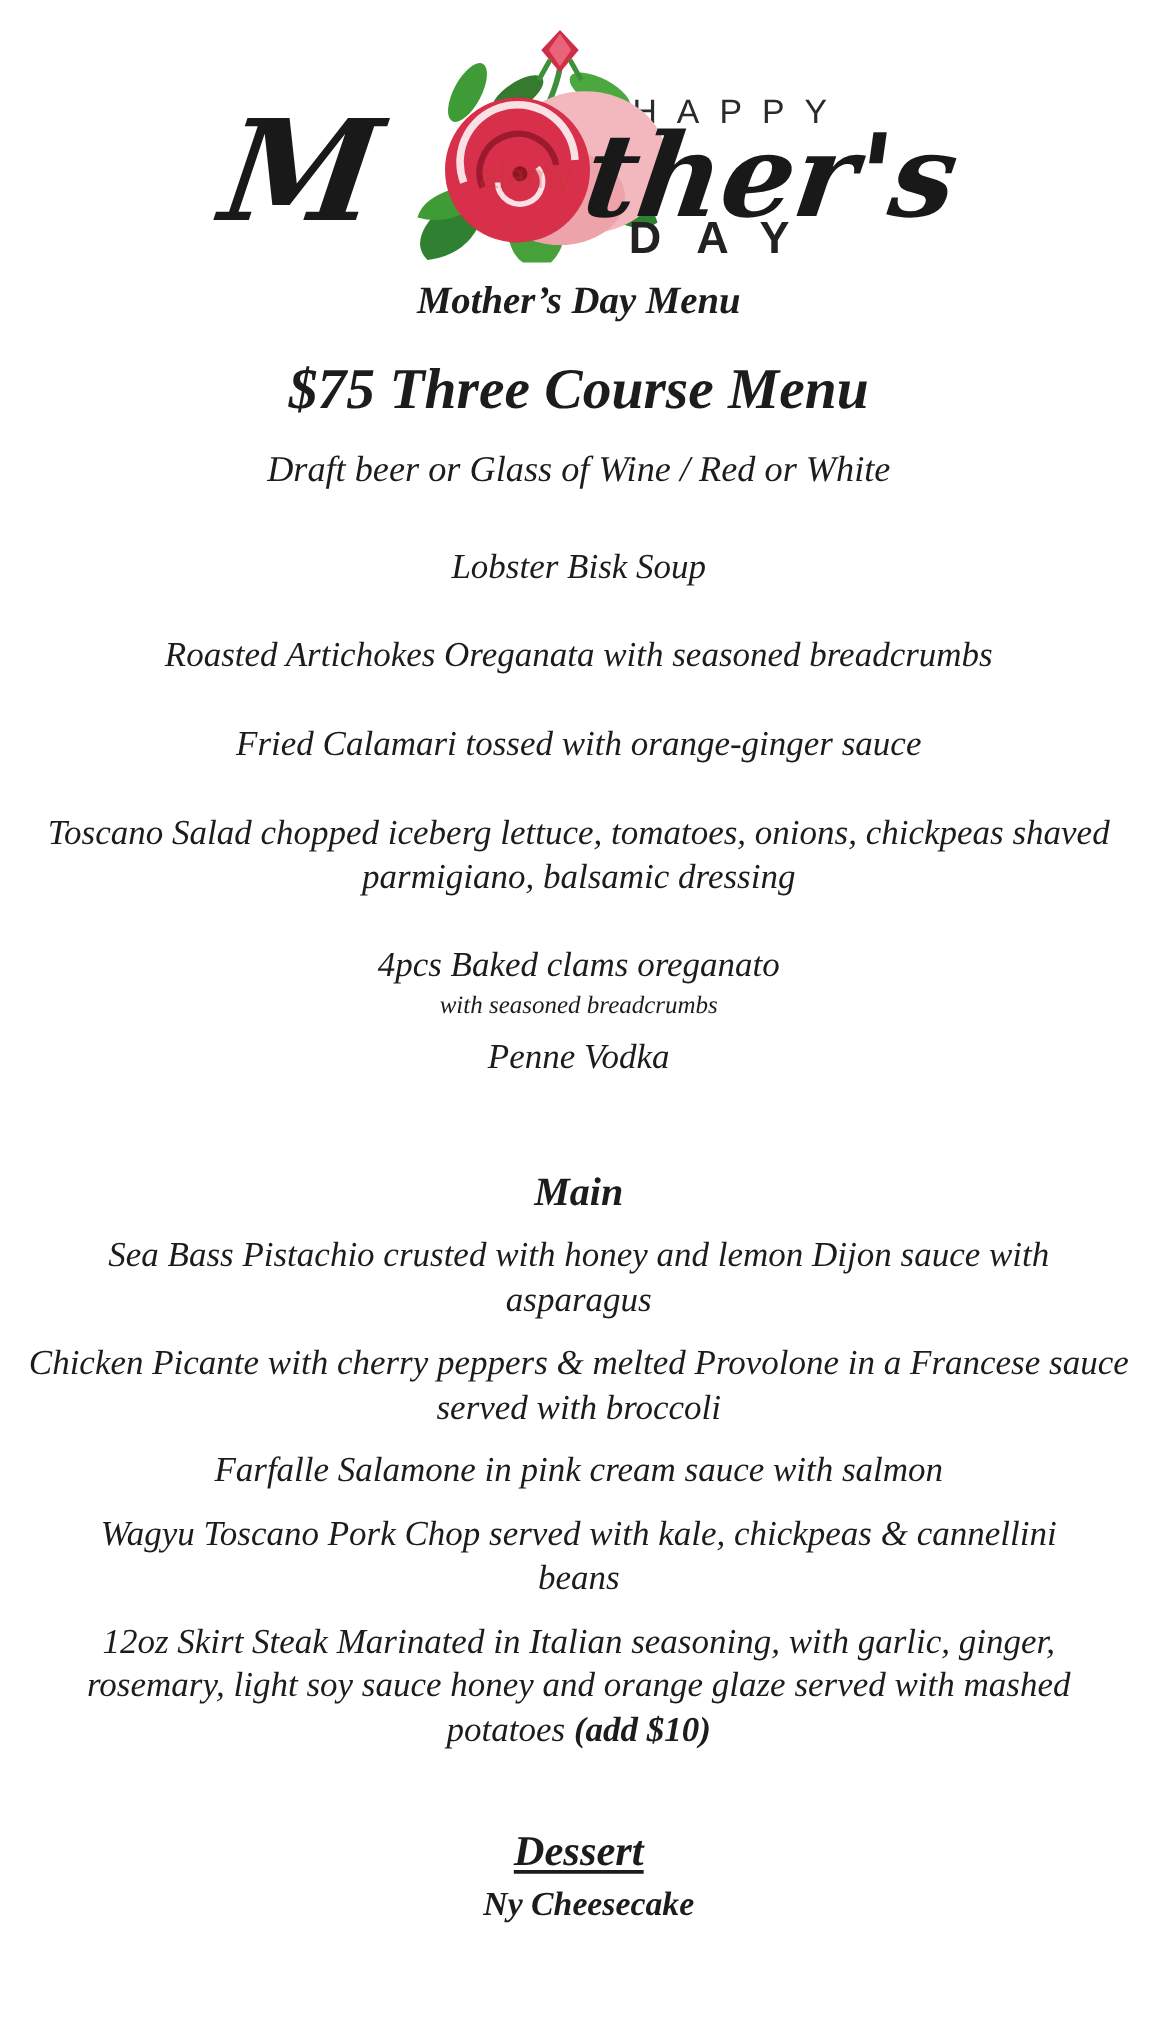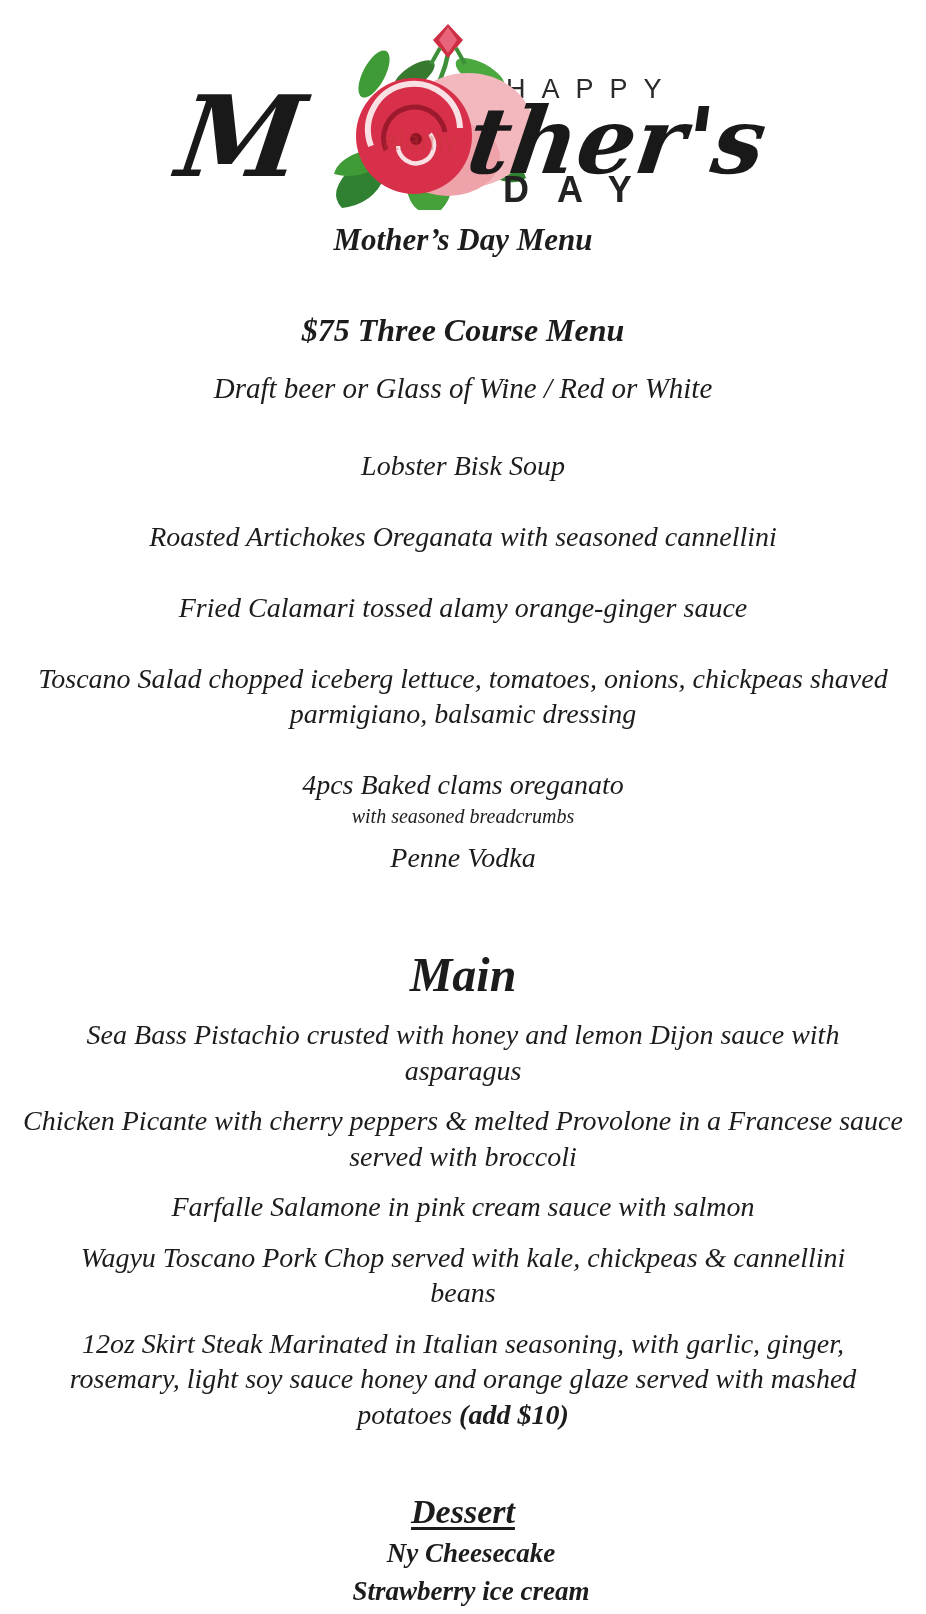--- a/index.html
+++ b/index.html
@@ -25,22 +25,22 @@
       margin: 18px auto 0;
       position: relative;
     }
     .menu-title {
       margin-top: 12px;
       font-size: 31px;
       font-weight: bold;
       font-style: italic;
     }
     .course-title {
-      margin-top: 54px;
-      font-size: 32px;
+      margin-top: 26px;
+      font-size: 46px;
       font-weight: bold;
       font-style: italic;
     }
     .course-sub {
       margin-top: 23px;
       font-size: 29px;
       font-style: italic;
     }
     .item {
       font-size: 28px;
@@ -55,21 +55,21 @@
     .item-note {
       font-size: 20px;
       font-style: italic;
       margin-top: 3px;
     }
     .item.penne {
       margin-top: 13px;
     }
     .main-title {
       margin-top: 72px;
-      font-size: 48px;
+      font-size: 32px;
       font-weight: bold;
       font-style: italic;
     }
     .main-item {
       font-size: 28px;
       font-style: italic;
       line-height: 1.27;
       margin: 15px auto 0;
       max-width: 880px;
     }
@@ -148,32 +148,31 @@
       <text x="375" y="184" font-family="Liberation Sans, sans-serif" font-size="36" font-weight="bold" letter-spacing="28" fill="#222222">DAY</text>
     </svg>
   </div>
 
   <div class="menu-title">Mother’s Day Menu</div>
 
   <div class="course-title">$75 Three Course Menu</div>
   <div class="course-sub">Draft beer or Glass of Wine / Red or White</div>
 
   <div class="item first">Lobster Bisk Soup</div>
-  <div class="item">Roasted Artichokes Oreganata with seasoned cannellini</div>
-  <div class="item">Fried Calamari tossed alamy orange-ginger sauce</div>
+  <div class="item">Roasted Artichokes Oreganata with seasoned breadcrumbs</div>
+  <div class="item">Fried Calamari tossed with orange-ginger sauce</div>
   <div class="item">Toscano Salad chopped iceberg lettuce, tomatoes, onions, chickpeas shaved parmigiano, balsamic dressing</div>
   <div class="item">4pcs Baked clams oreganato</div>
   <div class="item-note">with seasoned breadcrumbs</div>
   <div class="item penne">Penne Vodka</div>
 
   <div class="main-title">Main</div>
 
   <div class="main-item w800">Sea Bass Pistachio crusted with honey and lemon Dijon sauce with asparagus</div>
   <div class="main-item">Chicken Picante with cherry peppers &amp; melted Provolone in a Francese sauce served with broccoli</div>
   <div class="main-item">Farfalle Salamone in pink cream sauce with salmon</div>
   <div class="main-item w780">Wagyu Toscano Pork Chop served with kale, chickpeas &amp; cannellini beans</div>
   <div class="main-item w860"><span>12oz Skirt Steak Marinated in Italian seasoning, with garlic, ginger, rosemary, light soy sauce honey and orange glaze served with mashed potatoes </span><span class="bold-inline">(add $10)</span></div>
 
   <div class="dessert-title">Dessert</div>
   <div class="dessert-item">Ny Cheesecake</div>
-  <div class="dessert-item">Strawberry ice cream</div>
 
 </div>
 
 </body></html>

